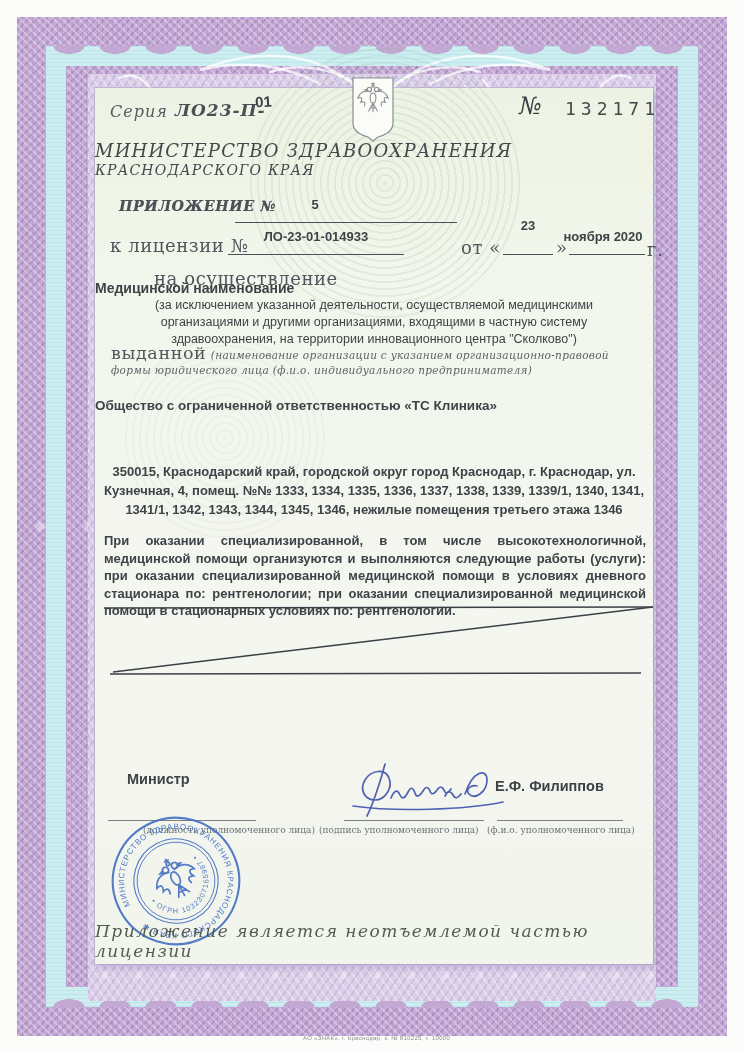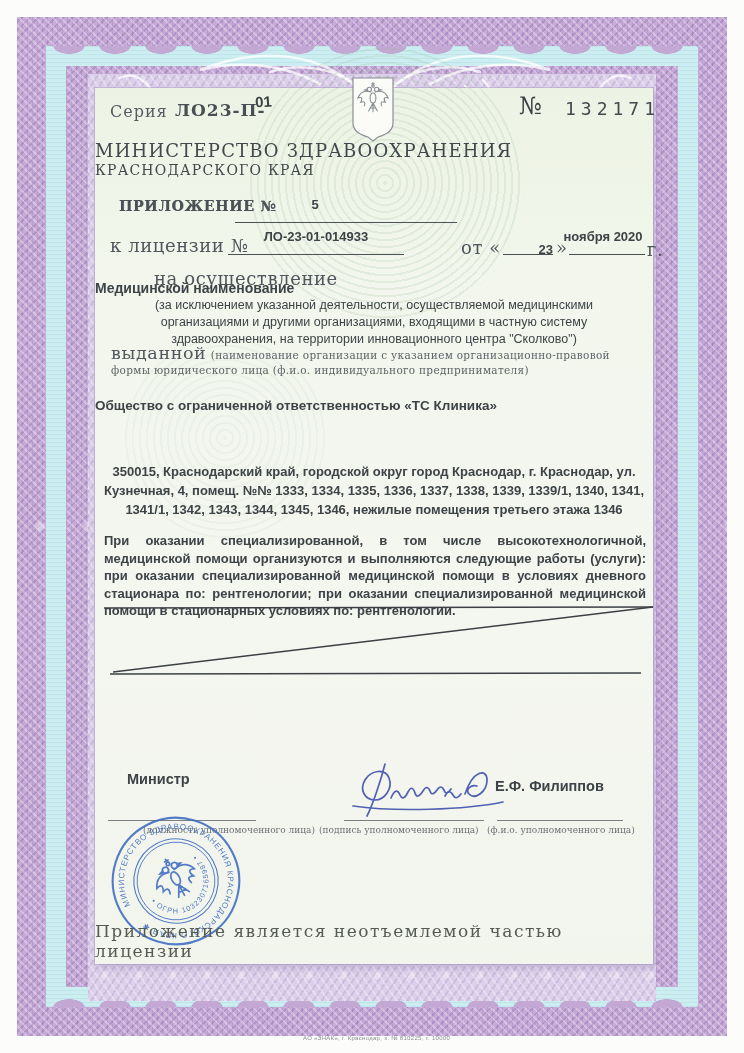--- a/index.html
+++ b/index.html
@@ -41,21 +41,21 @@
   
   .panel {
     position:absolute; left:95px; top:88px; width:558px; height:876px;
     background:linear-gradient(180deg,#edf3e4 0%,#f2f6ec 22%,#f4f6f0 60%,#f2f5ec 100%);
     box-shadow:0 0 0 1px rgba(150,130,180,.35), 3px 4px 8px rgba(120,100,160,.28);
   }
   .rosette {
     position:absolute; border-radius:50%;
     background:repeating-radial-gradient(circle, rgba(140,180,140,.16) 0 2px, rgba(255,255,255,0) 2px 7px);
   }
-  .serif  { font-family:"DejaVu Serif","Liberation Serif",serif; }
+  .serif  { font-family:"DejaVu Serif","Liberation Serif",serif;font-style:italic; }
   .lbl    { font-family:"DejaVu Serif","Liberation Serif",serif; color:#51565c; font-size:18px; letter-spacing:.6px; }
   .boldtx { font-weight:bold; color:#3e4347; }
   .rule   { position:absolute; height:1px; background:#4b5055; }
   .cap    { font-family:"DejaVu Serif","Liberation Serif",serif; font-size:9px; color:#6a6f74; text-align:left; }
   .blank-val { position:absolute; text-align:center; font-weight:bold; font-size:13px; color:#3e4347; }
   .center { text-align:left; width:100%; left:0; }
 </style>
 </head>
 <body>
 
@@ -112,21 +112,21 @@
 
     <span class="abs serif" style="left:15px; top:110px; font-size:14px; font-weight:bold; color:#4c5156; letter-spacing:.8px; text-shadow:.4px .4px 0 #7a7f84;margin-left:9px;">ПРИЛОЖЕНИЕ №</span>
     <div class="rule" style="left:140px; top:134px; width:222px;"></div>
     <span class="blank-val" style="left:140px; top:109px; width:160px;">5</span>
 
     <span class="abs lbl" style="left:15px; top:147px;">к лицензии №</span>
     <div class="rule" style="left:133px; top:166px; width:176px;"></div>
     <span class="blank-val" style="left:133px; top:141px; width:176px;">ЛО-23-01-014933</span>
     <span class="abs lbl" style="left:366px; top:149px;">от «</span>
     <div class="rule" style="left:408px; top:166px; width:50px;"></div>
-    <span class="blank-val" style="left:408px; top:154px; width:50px;text-align:right;">23</span>
+    <span class="blank-val" style="left:408px; top:130px; width:50px;">23</span>
     <span class="abs lbl" style="left:461px; top:149px;">»</span>
     <div class="rule" style="left:474px; top:166px; width:76px;"></div>
     <span class="blank-val" style="left:458px; top:141px; width:100px;">ноября 2020</span>
     <span class="abs lbl" style="left:552px; top:151px;">г.</span>
 
     <span class="abs lbl" style="left:15px; top:180px;margin-left:44px;">на осуществление</span>
     <div class="abs center boldtx" style="top:192px; font-size:14px;">Медицинской наименование</div>
     <div class="abs" style="left:58px; top:209px; width:442px; font-size:12.5px; color:#3e4347; text-align:center; line-height:17px;">(за исключением указанной деятельности, осуществляемой медицинскими организациями и другими организациями, входящими в частную систему здравоохранения, на территории инновационного центра "Сколково")</div>
 
     <div class="abs center boldtx" style="top:310px; font-size:13.5px;">Общество с ограниченной ответственностью «ТС Клиника»</div>

